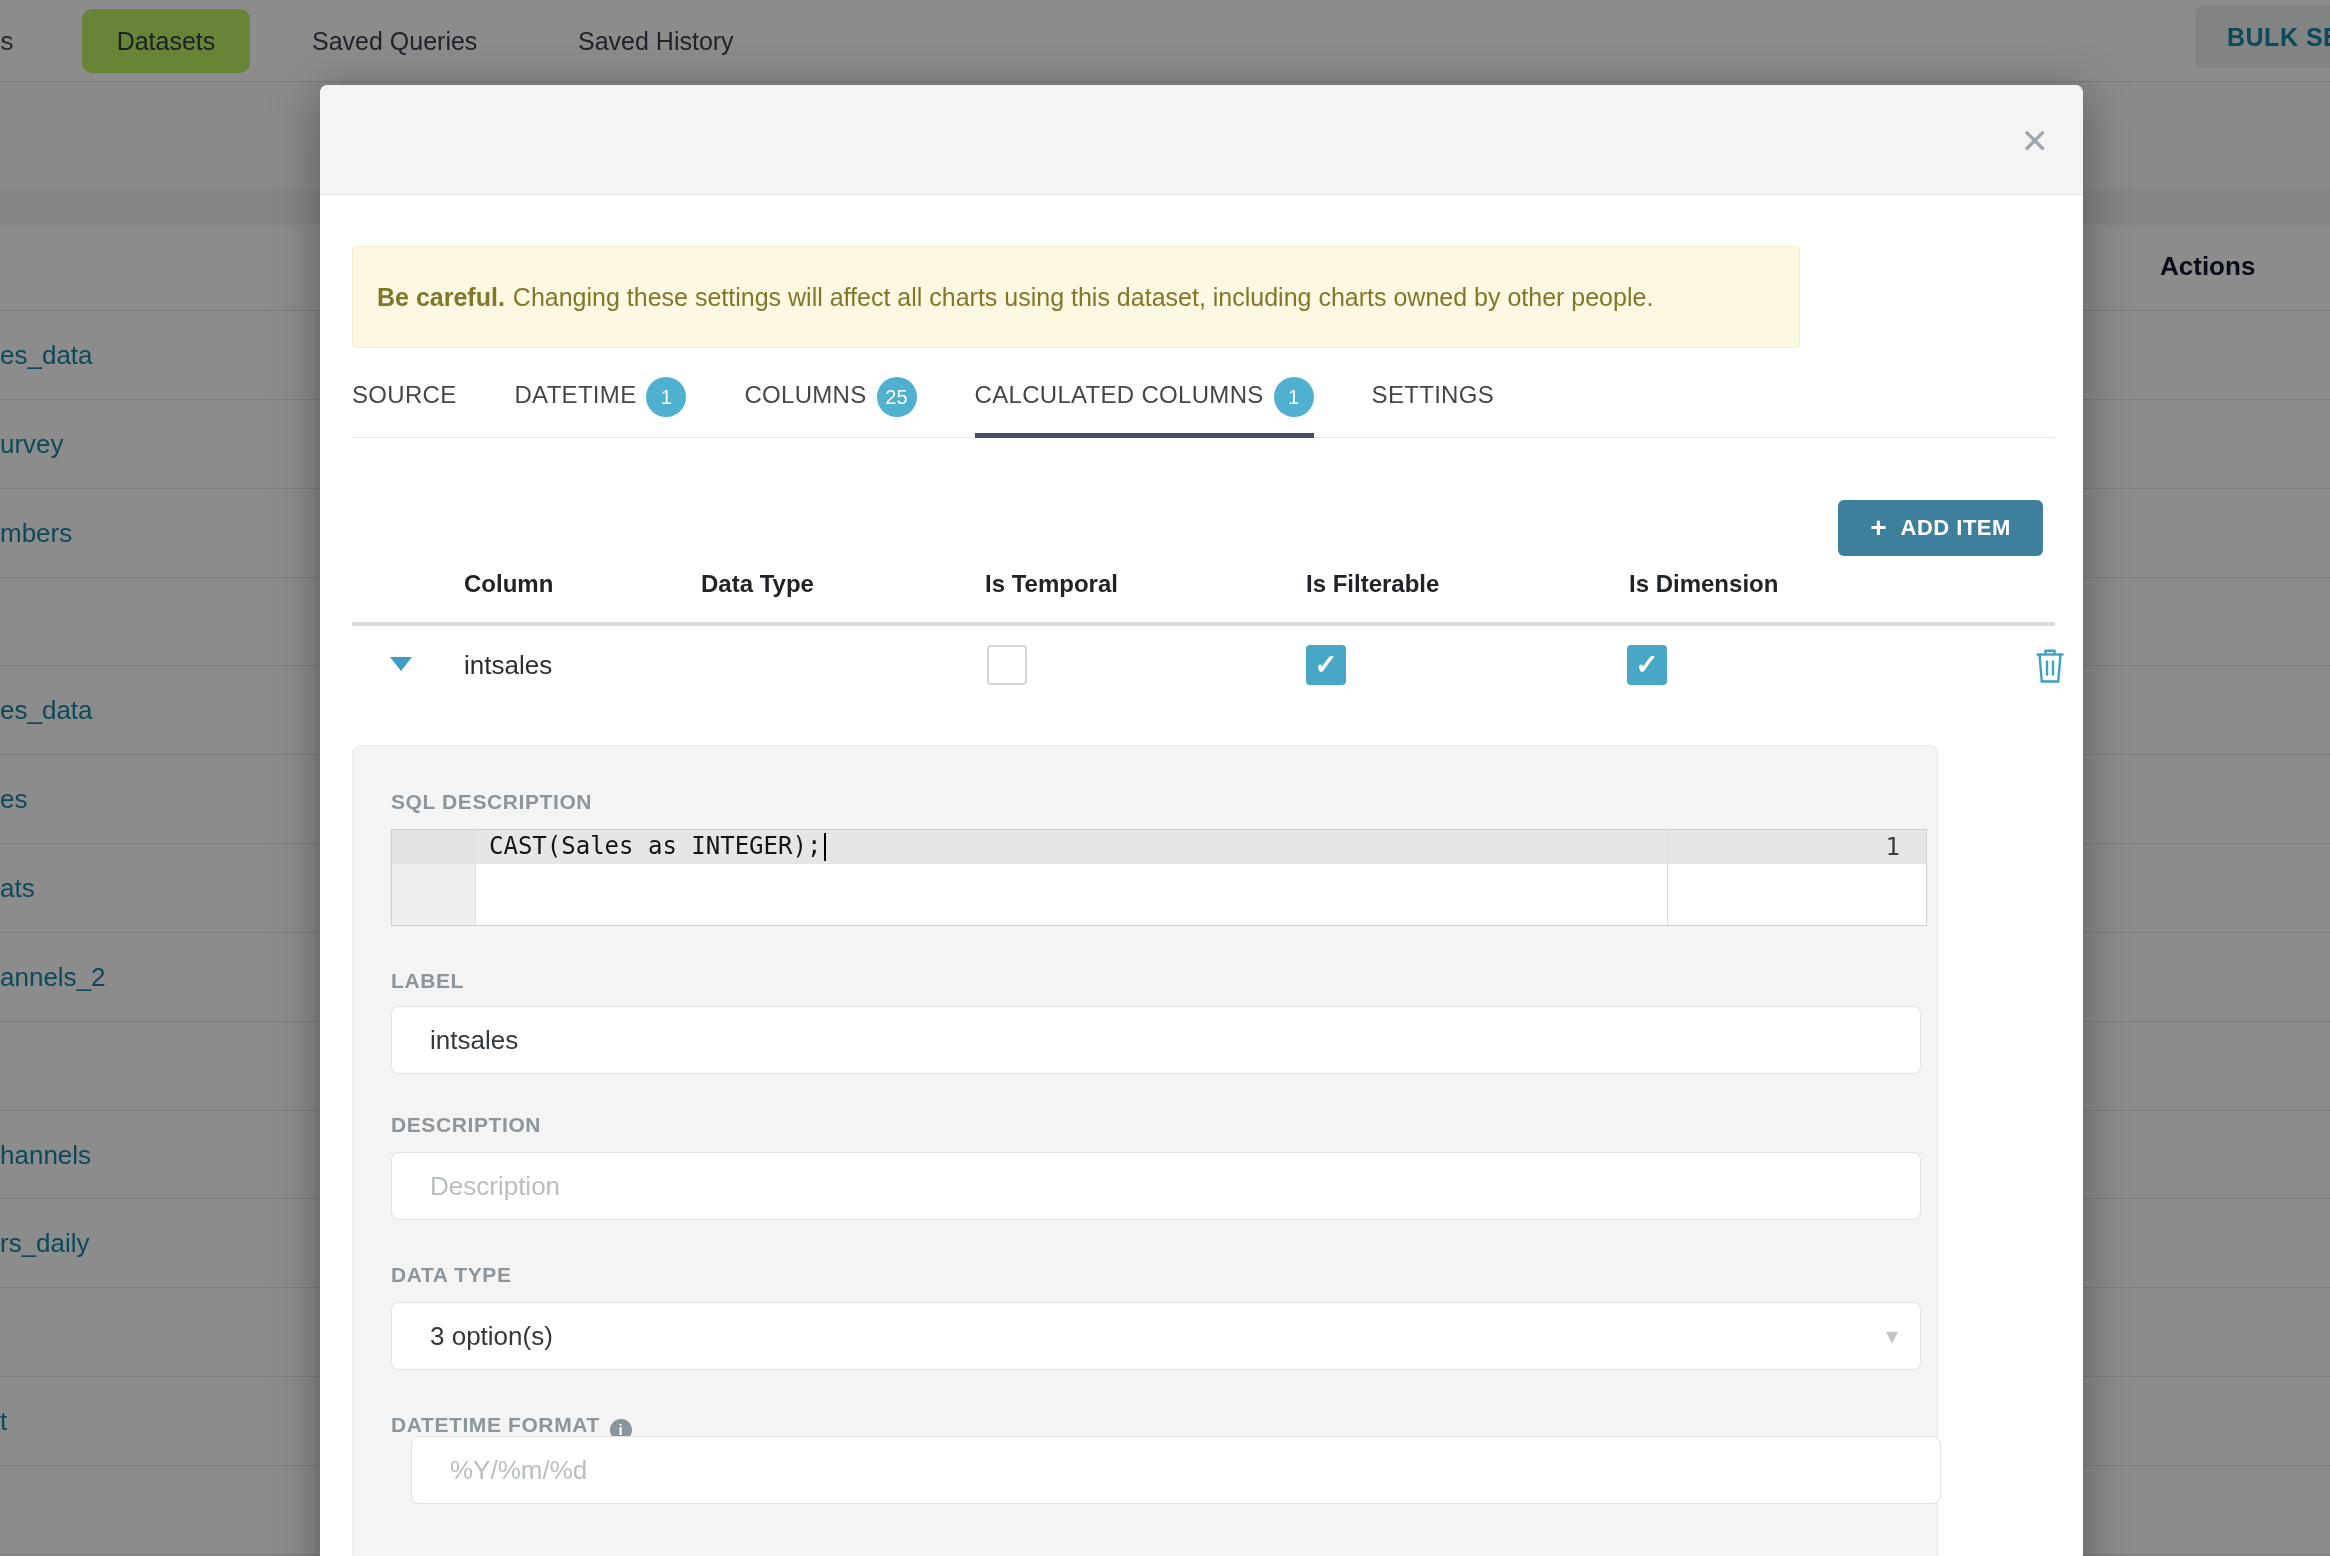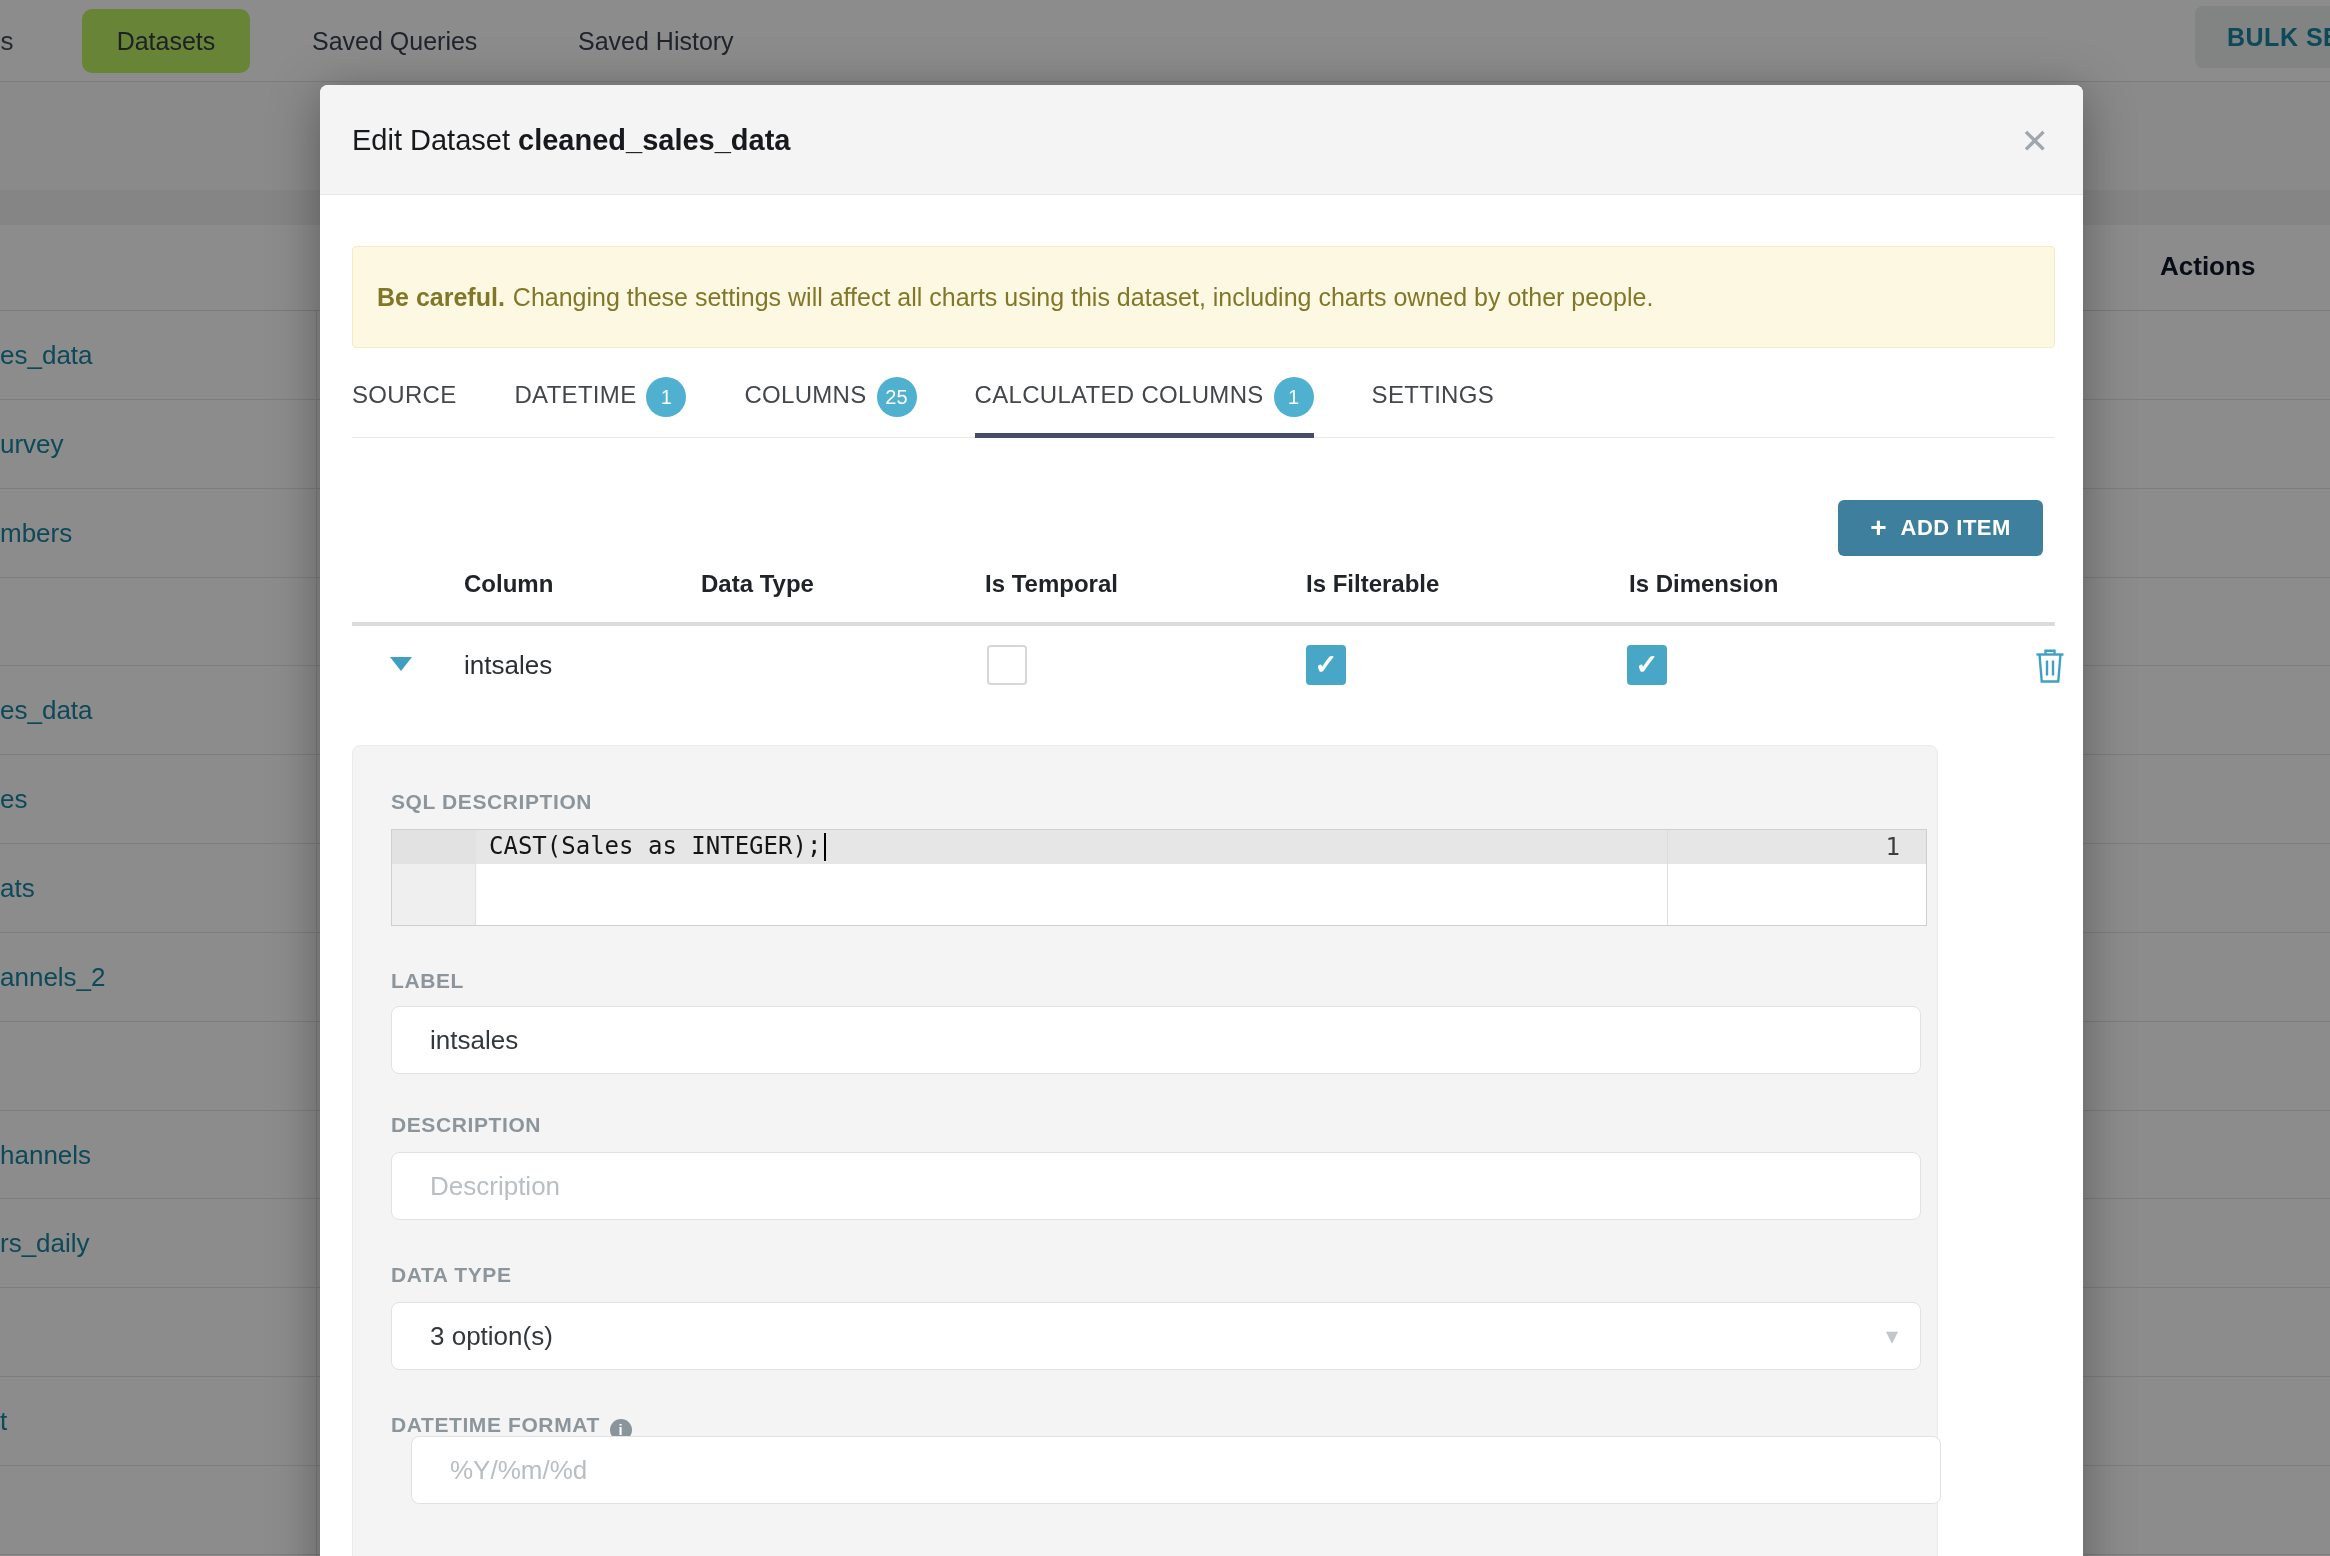--- a/index.html
+++ b/index.html
@@ -38,21 +38,21 @@
 
   
   #modal { position:absolute; left:320px; top:85px; width:1763px; height:1600px; background:#fff;
            border-radius:8px; box-shadow:0 8px 50px rgba(0,0,0,.35); }
   .m-head { position:absolute; left:0; top:0; width:100%; height:110px; background:#f4f4f4;
             border-bottom:1px solid #e7e7e7; border-radius:8px 8px 0 0; }
   .m-title { position:absolute; left:32px; top:0; line-height:110px; font-size:29px; color:#17191c; }
   .m-title b { font-weight:700; }
   .m-close { position:absolute; right:34px; top:36px; font-size:34px; color:#a0a6ad; cursor:pointer; }
 
-  .alert { position:absolute; left:32px; top:161px; width:1703px; height:102px;
+  .alert { position:absolute; left:32px; top:161px; width:1448px; height:102px;
            background:var(--alert-bg); border:1px solid #f3ecc8; border-radius:4px;
            line-height:100px; padding-left:24px; font-size:25px; color:var(--alert-text);
            white-space:nowrap; overflow:hidden; }
   .alert b { font-weight:700; margin-right:8px; }
 
   .tabs { position:absolute; left:32px; top:290px; width:1703px; height:63px;
           border-bottom:1px solid #e9e9e9; display:flex; gap:58px; }
   .tab { display:flex; align-items:flex-start; gap:10px; padding-top:6px; height:63px;
          font-size:24px; letter-spacing:.3px; color:#43474b; cursor:pointer; }
   .tab.active { border-bottom:5px solid var(--tab-active); }
@@ -175,24 +175,20 @@
         </div>
     </div>
   </div>
   <div class="v-div"></div>
 </div>
 
 <div id="overlay"></div>
 
 <div id="modal">
   <div class="m-head">
-    <div class="m-title">
-      <span>Edit Dataset</span>
-      <b>cleaned_sales_data</b>
-    </div>
     <span class="m-close">✕</span>
   </div>
 
   <div class="alert">
     <b>Be careful.</b><span>Changing these settings will affect all charts using this dataset, including charts owned by other people.</span>
   </div>
 
   <div class="tabs">
     <div class="tab">
         <span>SOURCE</span>

